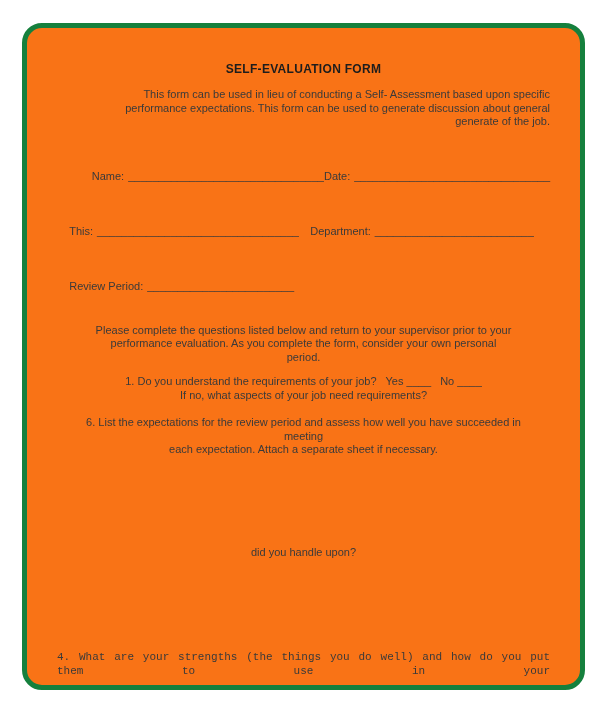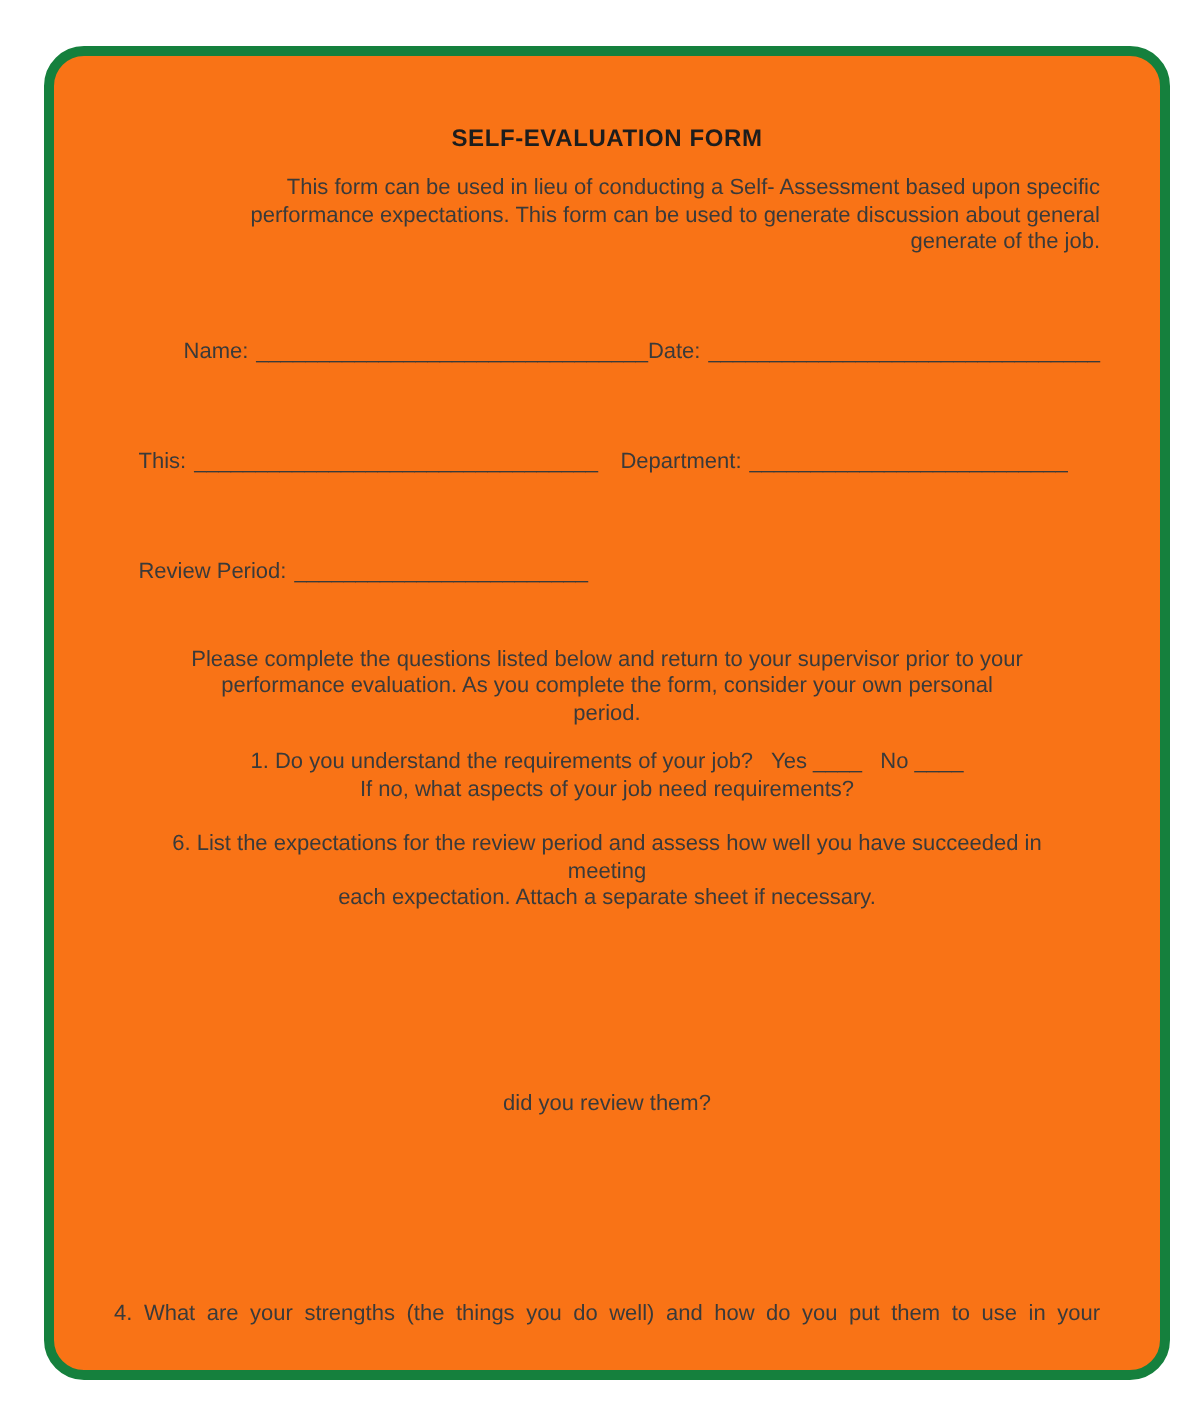--- a/index.html
+++ b/index.html
@@ -57,21 +57,21 @@
   .pair {
     display: inline-block;
     width: 241px;
     vertical-align: top;
   }
   .blank { margin-left: 4px; color: #3a3a3a; }
   .instructions { margin-top: 17px; }
   .q1 { margin-top: 11px; }
   .q2 { margin-top: 14px; }
   .q3 { margin-top: 89px; }
-  .q4 { margin-top: 92px; }
+  .q4 { margin-top: 92px; font-family: Liberation Mono, monospace; }
 </style>
 </head>
 <body>
 
 <div class="frame">
 
   <div class="title">SELF-EVALUATION FORM</div>
 
   <div class="intro">
     <div class="ln center">This form can be used in lieu of conducting a Self- Assessment based upon specific</div>
@@ -102,21 +102,21 @@
     <div class="ln">If no, what aspects of your job need requirements?</div>
   </div>
 
   <div class="q2">
     <div class="ln">6. List the expectations for the review period and assess how well you have succeeded in</div>
     <div class="ln">meeting</div>
     <div class="ln">each expectation. Attach a separate sheet if necessary.</div>
   </div>
 
   <div class="q3">
-    <div class="ln">did you review them?</div>
+    <div class="ln">did you handle upon?</div>
   </div>
 
   <div class="q4">
     <div class="ln justify">4. What are your strengths (the things you do well) and how do you put them to use in your</div>
 
   </div>
 
 </div>
 
 </body></html>

